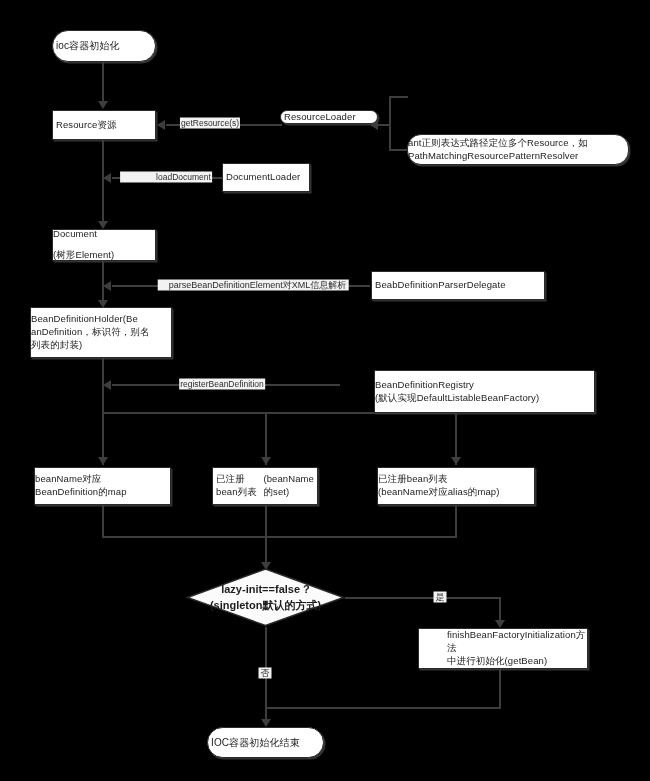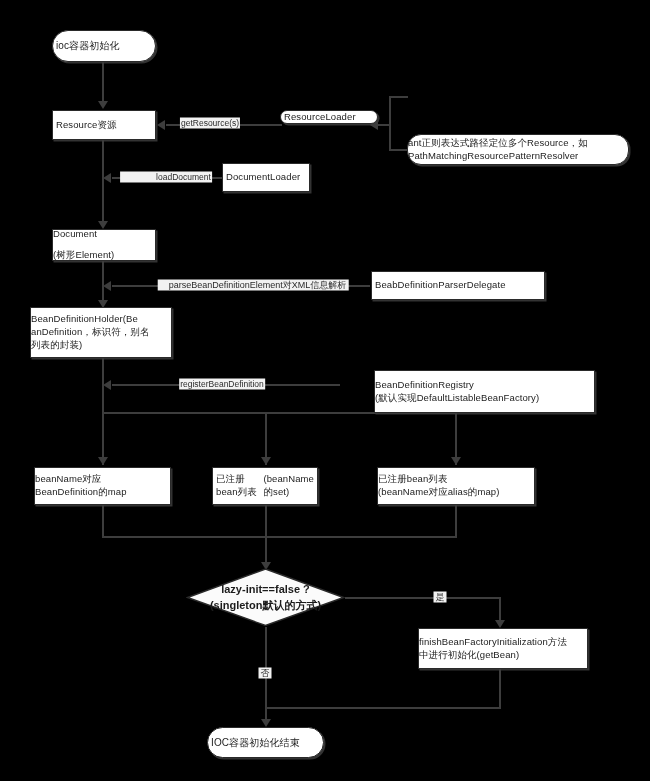--- a/index.html
+++ b/index.html
@@ -210,21 +210,21 @@
   <div class="diamond-wrap" style="left:186px; top:568px; width:159px; height:59px;">
     <svg width="159" height="59" viewBox="0 0 159 59">
       <polygon points="79.5,1 157.5,29.5 79.5,57.5 1.5,29.5" fill="#fbfbfb" stroke="#2a2a2a" stroke-width="1.4"></polygon>
     </svg>
     <div class="diamond-label">
       <span>lazy-init==false ?</span>
       <span>(singleton默认的方式)</span>
     </div>
   </div>
 
-  <div class="node" style="left:418px; top:628px; width:170px; height:41px; flex-direction:column;">
+  <div class="node" style="left:418px; top:628px; width:170px; height:41px; flex-direction:column;padding-left:28px;">
     <span class="txt">finishBeanFactoryInitialization方法</span>
     <span class="txt">中进行初始化(getBean)</span>
   </div>
 
   <div class="node terminal" style="left:207px; top:727px; width:117px; height:31px;">
     <span class="txt">IOC容器初始化结束</span>
   </div>
 
   <div class="edge-label" style="left:210px; top:123px;">getResource(s)</div>
 

